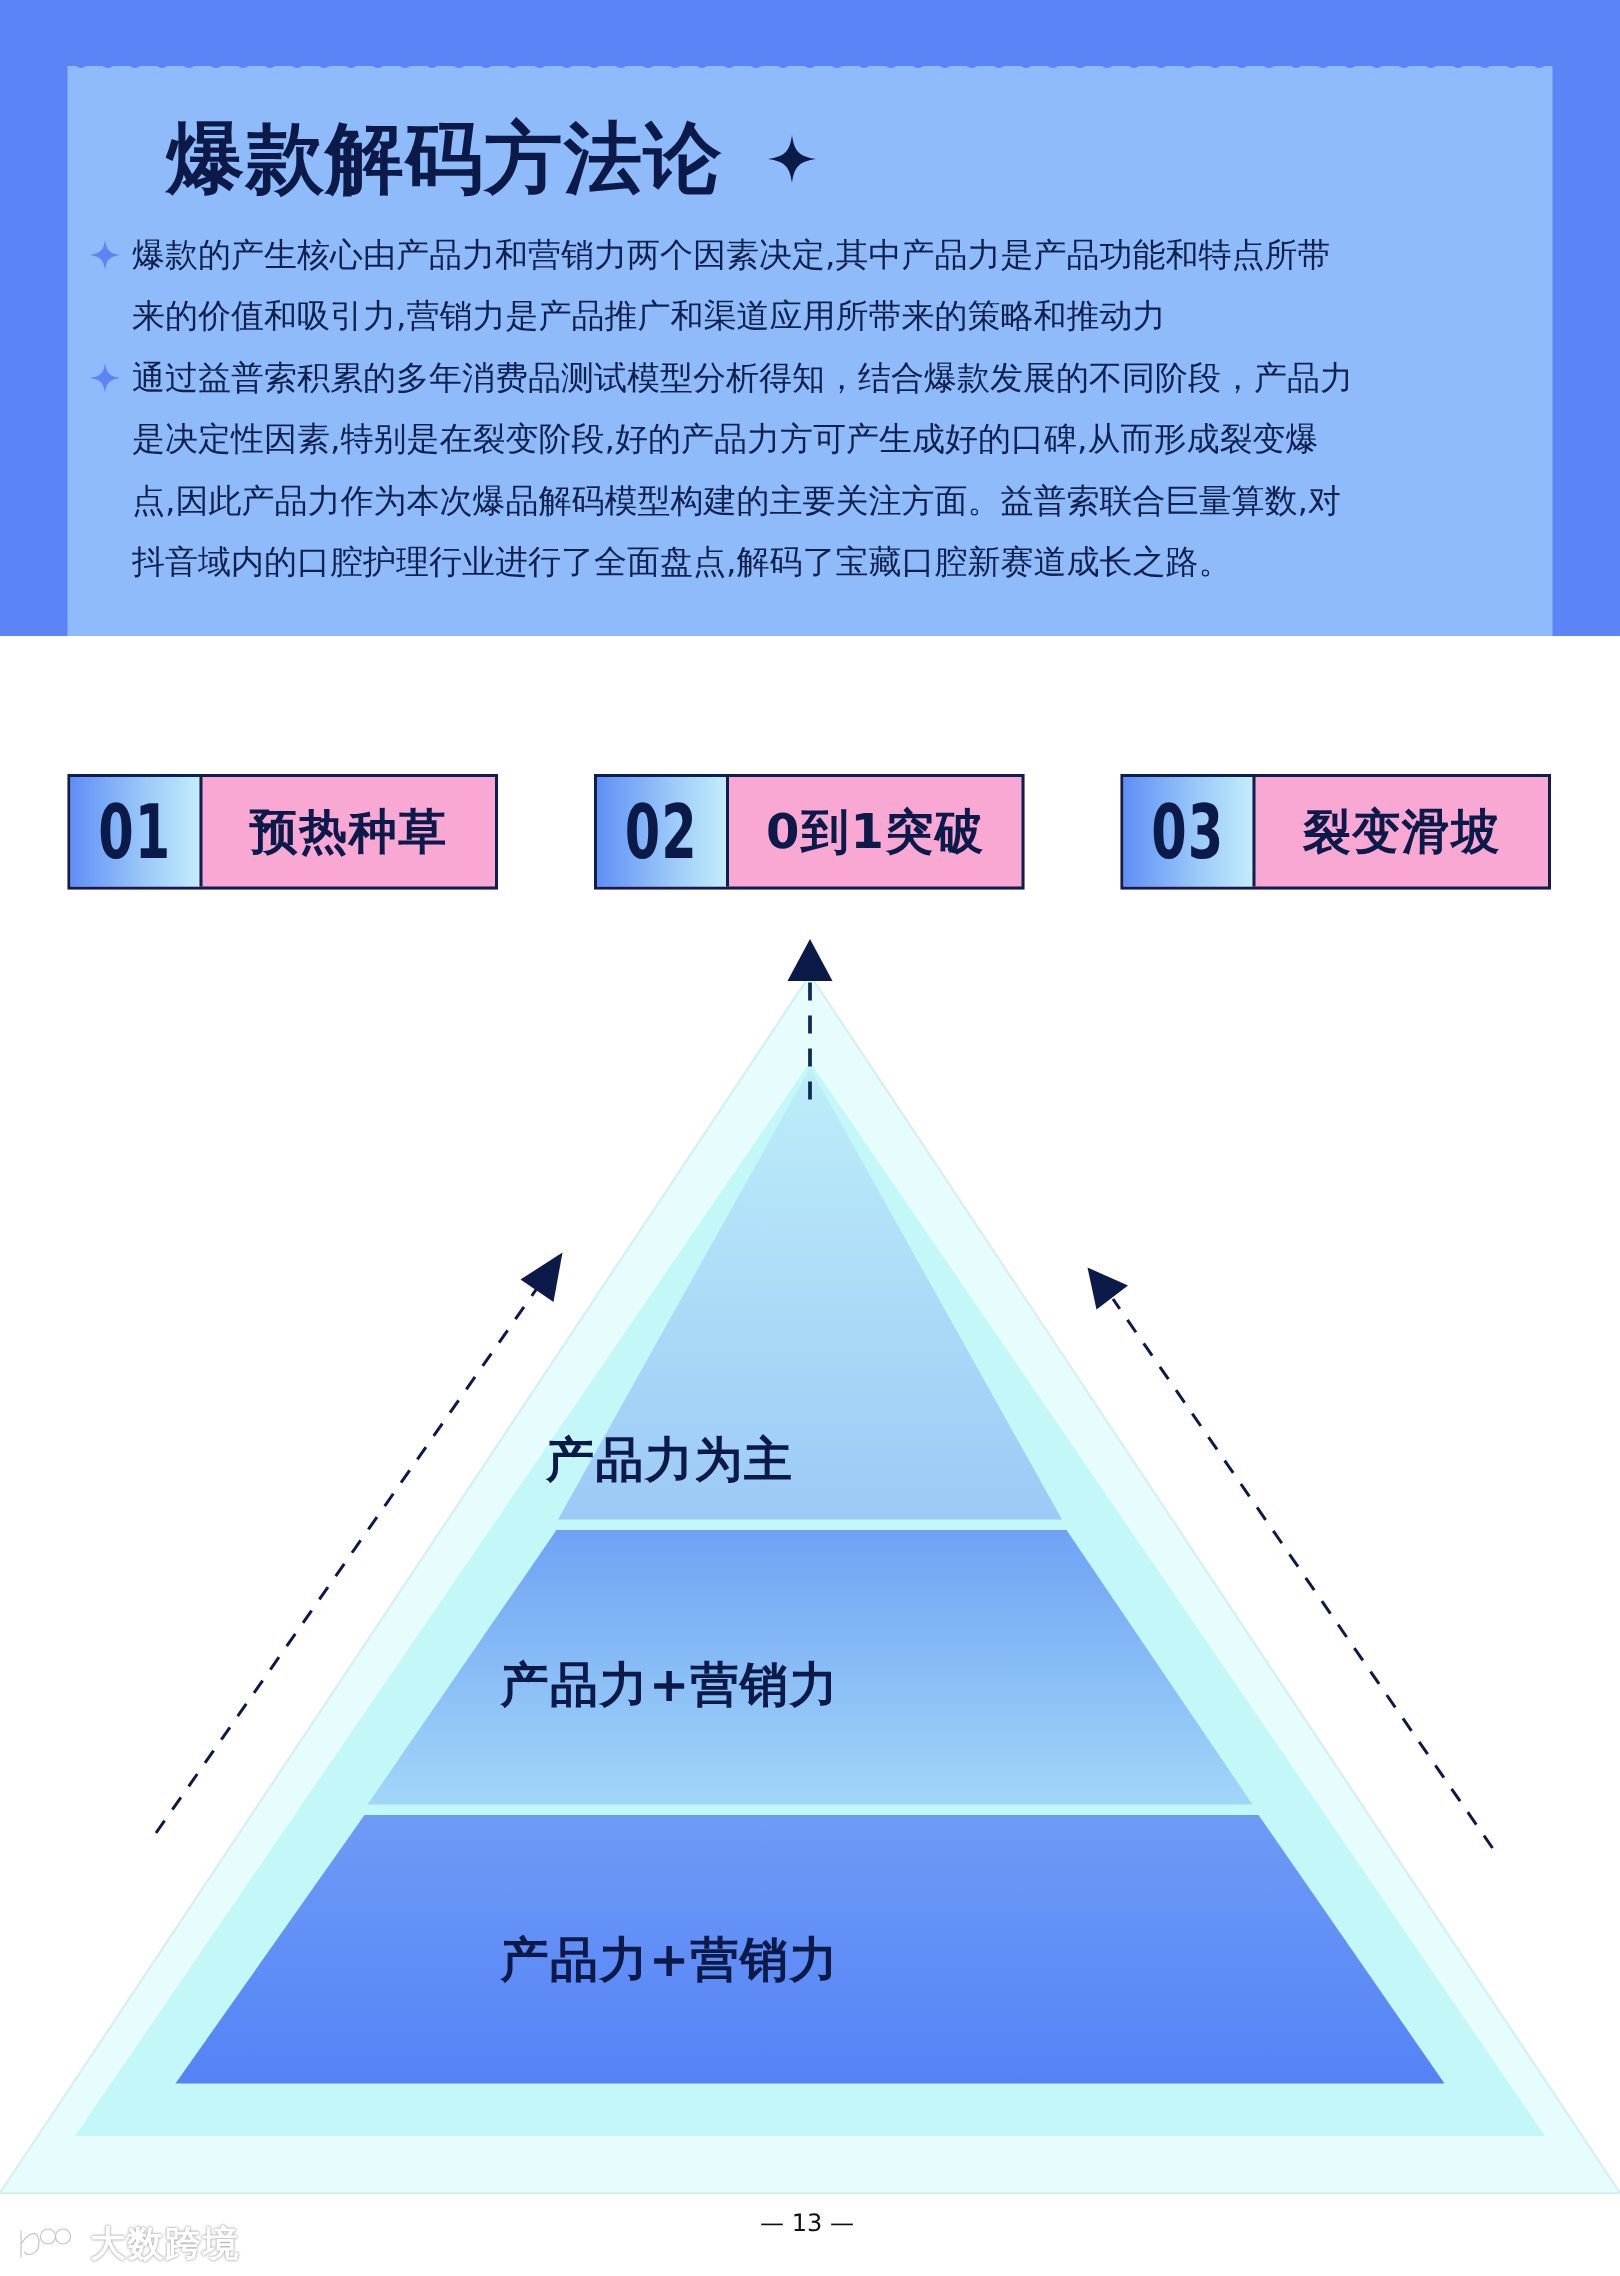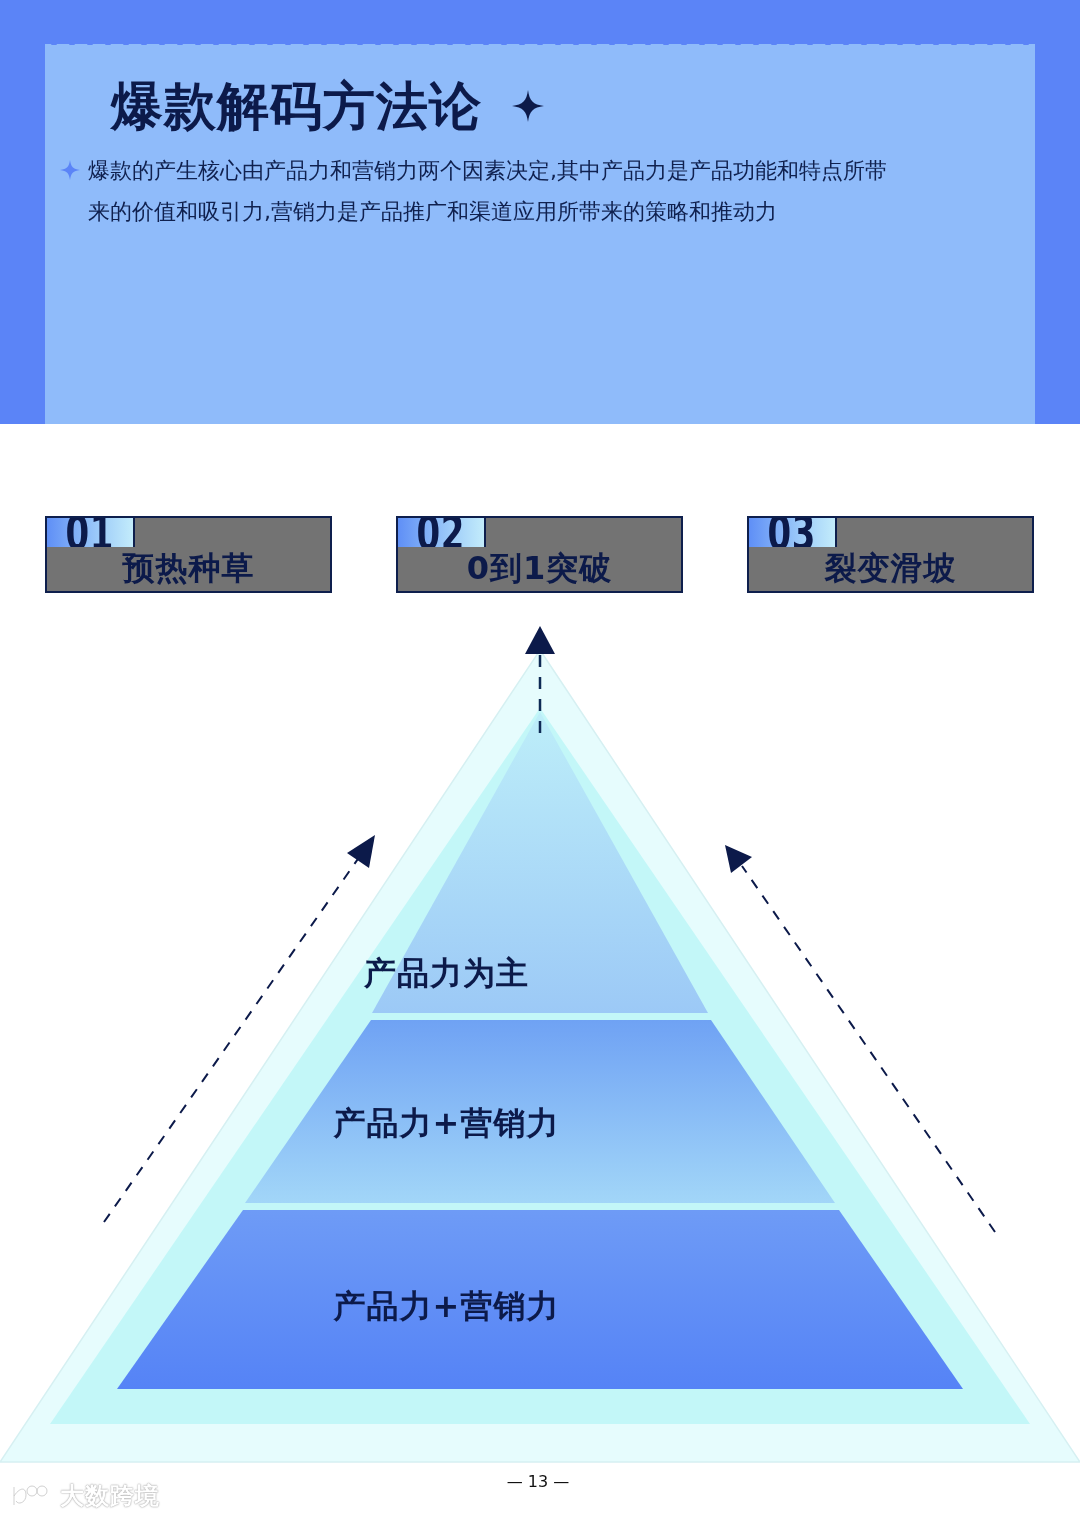--- a/index.html
+++ b/index.html
@@ -13,21 +13,21 @@
 
   .title-row { position: absolute; left: 88px; top: 74px; display: flex; align-items: center; }
   .title { font-size: 52px; font-weight: 900; letter-spacing: 1px; color: #0c1a4a; line-height: 64px;
     font-family: "DejaVu Sans", sans-serif; margin-left: 23px; }
   .sparkle-title { width: 32px; height: 32px; margin-left: 30px; }
 
   .bullets { position: absolute; left: 58px; top: 150px; width: 940px; }
   .bullet { position: relative; padding-left: 30px; font-size: 22px; line-height: 41px; color: #10214f; margin-bottom: 0; }
   .bullet .spark { position: absolute; left: 2px; top: 10px; width: 20px; height: 20px; }
 
-  .step { position: absolute; top: 516px; width: 287px; height: 77px; border: 2px solid #0e1f4d; display: flex; background: #737373; flex-direction: column; }
+  .step { position: absolute; top: 516px; width: 287px; height: 77px; border: 2px solid #0e1f4d; display: flex; background: #f9a8d4; }
   .step .num-wrap { width: 88px; height: 100%; border-right: 2px solid #0e1f4d; overflow: hidden;
     background: linear-gradient(90deg, #5f8ff6 0%, #9dcbf9 60%, #c3ecfb 100%);
     display: flex; align-items: center; justify-content: center; }
   .step .num-text { font-size: 50px; font-weight: 700; color: #0c1a4a; display: inline-block; transform: scaleX(0.68); letter-spacing: 1px; }
   .step .label { flex: 1; display: flex; align-items: center; justify-content: center;
     font-size: 32px; font-weight: 700; color: #0c1a4a; letter-spacing: 1px; }
 
   .pyramid { position: absolute; left: 0; top: 610px; width: 1080px; height: 860px; }
 
   .tier-label { position: absolute; left: 0; width: 893px; text-align: center; font-size: 32px; font-weight: 700; color: #0c1a4a; letter-spacing: 1px; }
@@ -52,20 +52,29 @@
   </svg>
 </div>
 
 <div class="bullets">
   <div class="bullet">
     <svg class="spark" viewBox="0 0 32 32">
       <path d="M16 0 C17.5 11 21 14.5 32 16 C21 17.5 17.5 21 16 32 C14.5 21 11 17.5 0 16 C11 14.5 14.5 11 16 0 Z" fill="#5b84f7"></path>
     </svg>
     <div>爆款的产生核心由产品力和营销力两个因素决定,其中产品力是产品功能和特点所带</div>
     <div>来的价值和吸引力,营销力是产品推广和渠道应用所带来的策略和推动力</div>
+  </div>
+  <div class="bullet">
+    <svg class="spark" viewBox="0 0 32 32">
+      <path d="M16 0 C17.5 11 21 14.5 32 16 C21 17.5 17.5 21 16 32 C14.5 21 11 17.5 0 16 C11 14.5 14.5 11 16 0 Z" fill="#5b84f7"></path>
+    </svg>
+    <div>通过益普索积累的多年消费品测试模型分析得知，结合爆款发展的不同阶段，产品力</div>
+    <div>是决定性因素,特别是在裂变阶段,好的产品力方可产生成好的口碑,从而形成裂变爆</div>
+    <div>点,因此产品力作为本次爆品解码模型构建的主要关注方面。益普索联合巨量算数,对</div>
+    <div>抖音域内的口腔护理行业进行了全面盘点,解码了宝藏口腔新赛道成长之路。</div>
   </div>
 </div>
 
 <div class="step" style="left:45px;">
   <div class="num-wrap">
     <span class="num-text">01</span>
   </div>
   <div class="label">预热种草</div>
 </div>
 <div class="step" style="left:396px;">

